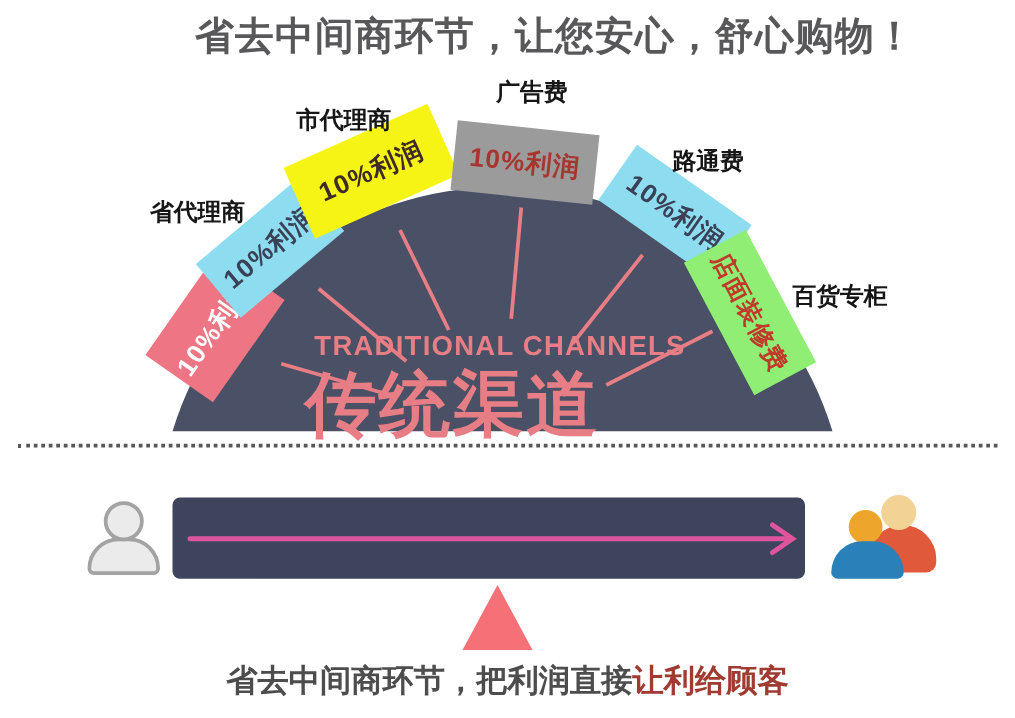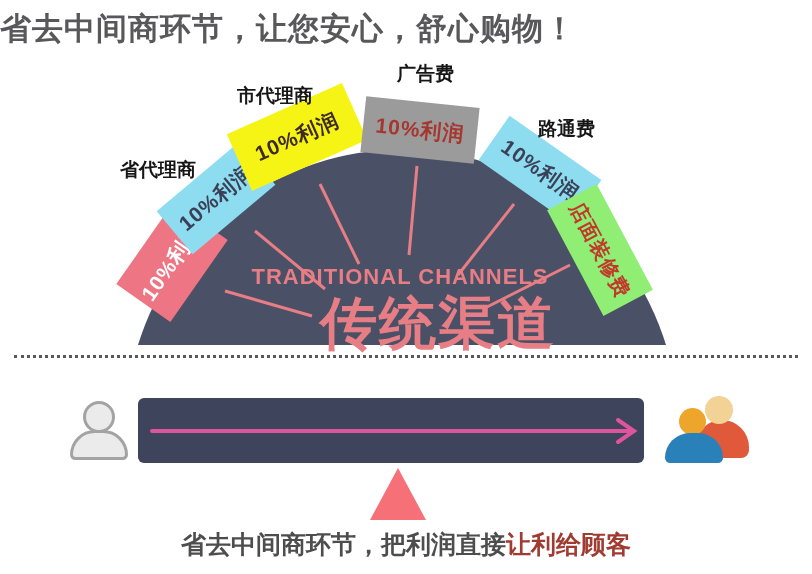--- a/index.html
+++ b/index.html
@@ -1,27 +1,27 @@
 <!DOCTYPE html>
 <html><head>
 <meta charset="utf-8">
 <style>
   html,body{margin:0;padding:0;background:#ffffff;}
   body{font-family:"Liberation Sans","DejaVu Sans",sans-serif;}
   .stage{position:relative;width:812px;height:574px;background:#ffffff;overflow:hidden;}
   .abs{position:absolute;}
-  .page-title{left:0;top:8px;width:732px;text-align:left;font-size:31px;font-weight:bold;
+  .page-title{left:0;top:8px;width:732px;text-align:right;font-size:31px;font-weight:bold;
               color:#58585a;letter-spacing:1px;white-space:nowrap;}
   .dome-svg{left:0;top:0;z-index:1;}
   .channel-box{z-index:3;display:flex;align-items:center;justify-content:center;
                font-weight:bold;font-size:21px;letter-spacing:1px;white-space:nowrap;}
   .channel-label{z-index:4;font-size:19px;font-weight:bold;color:#161616;white-space:nowrap;}
   .dome-sub{left:244px;top:264px;width:312px;text-align:center;font-size:22px;font-weight:bold;
             letter-spacing:1px;z-index:2;white-space:nowrap;}
-  .dome-title{left:244px;top:286px;width:312px;text-align:right;font-size:57px;font-weight:bold;
+  .dome-title{left:244px;top:286px;width:312px;text-align:left;font-size:57px;font-weight:bold;
               letter-spacing:2px;z-index:2;white-space:nowrap;}
   .divider{left:14px;top:355px;width:784px;height:0;border-top:3px dotted #57585a;z-index:2;}
   .endpoint-label{top:368px;font-size:23px;font-weight:bold;color:#111111;z-index:2;white-space:nowrap;}
   .flow-bar{left:138px;top:398px;width:506px;height:65px;border-radius:6px;z-index:2;}
   .person-part{position:absolute;box-sizing:border-box;}
   .footer-text{left:60px;top:528px;width:692px;text-align:center;font-size:25px;font-weight:bold;
                color:#4d4d4d;z-index:2;white-space:nowrap;}
 </style>
 </head>
 <body>
@@ -49,20 +49,21 @@
   <div class="abs channel-box" style="left: 162px; top: 170px; width: 108px; height: 56px; transform: rotate(-40deg); background-color: rgb(142, 220, 240); color: rgb(58, 65, 86);">10%利润</div>
   <div class="abs channel-box" style="left: 234px; top: 106px; width: 126px; height: 62px; transform: rotate(-24deg); background-color: rgb(246, 244, 20); color: rgb(62, 42, 38);">10%利润</div>
   <div class="abs channel-box" style="left: 363px; top: 102px; width: 114px; height: 56px; transform: rotate(6deg); background-color: rgb(155, 155, 155); color: rgb(165, 55, 47);">10%利润</div>
   <div class="abs channel-box" style="left: 484px; top: 143px; width: 112px; height: 54px; transform: rotate(35deg); background-color: rgb(142, 220, 240); color: rgb(58, 65, 86);">10%利润</div>
   <div class="abs channel-box" style="left: 540px; top: 222px; width: 120px; height: 56px; transform: rotate(62deg); font-size: 20px; background-color: rgb(143, 238, 115); color: rgb(192, 57, 43);">店面装修费</div>
 
   <div class="abs channel-label" style="left:120px;top:157px;">省代理商</div>
   <div class="abs channel-label" style="left:237px;top:83px;">市代理商</div>
   <div class="abs channel-label" style="left:397px;top:61px;">广告费</div>
   <div class="abs channel-label" style="left:538px;top:116px;">路通费</div>
+  <div class="abs channel-label" style="left:634px;top:224px;">百货专柜</div>
 
   <div class="abs divider"></div>
 
 
   <div class="abs" style="left:68px;top:398px;width:64px;height:66px;z-index:2;">
     <div class="person-part" style="left: 2px; top: 32px; width: 58px; height: 30px; border-width: 3px; border-style: solid; border-radius: 29px 29px 6px 6px; background-color: rgb(235, 235, 235); border-color: rgb(163, 163, 163);"></div>
     <div class="person-part" style="left: 15px; top: 3px; width: 32px; height: 32px; border-width: 3px; border-style: solid; border-radius: 50%; background-color: rgb(235, 235, 235); border-color: rgb(163, 163, 163);"></div>
   </div>
 
   <div class="abs flow-bar" style="background-color: rgb(62, 68, 92);">

